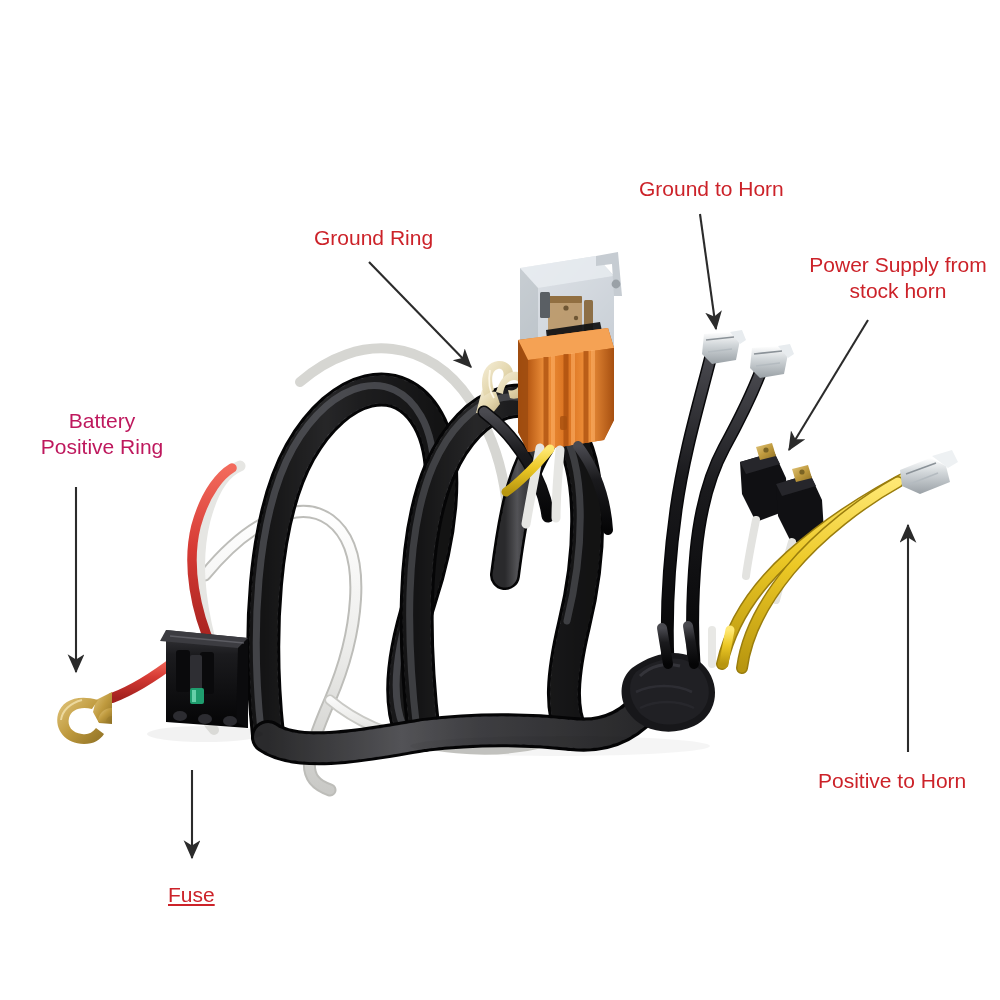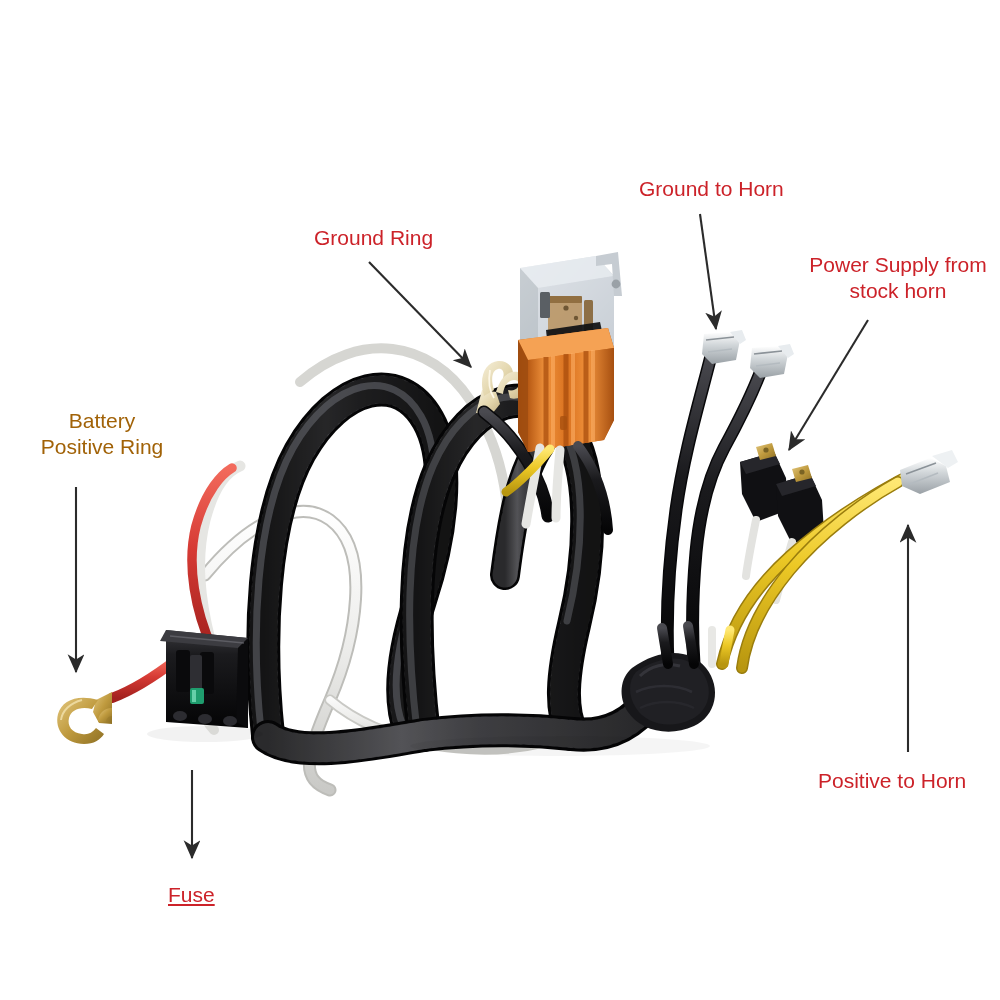--- a/index.html
+++ b/index.html
@@ -314,21 +314,21 @@
         <line x1="76" y1="487" x2="76" y2="672"></line>
         <line x1="369" y1="262" x2="471" y2="367"></line>
         <line x1="700" y1="214" x2="716" y2="329"></line>
         <line x1="868" y1="320" x2="789" y2="450"></line>
         <line x1="192" y1="770" x2="192" y2="858"></line>
         <line x1="908" y1="752" x2="908" y2="525"></line>
       </g>
   </svg>
 
   <div class="lab-layer" id="label-layer">
-      <div class="label center" style="left: 22px; top: 408px; width: 160px; color: #a16207;">Battery
+      <div class="label center" style="left: 22px; top: 408px; width: 160px; color: #be185d;">Battery
 Positive Ring</div>
       <div class="label" style="left: 285px; top: 225px; width: 200px; color: rgb(204, 34, 41); margin-left: 29px;">Ground Ring</div>
       <div class="label" style="left: 639px; top: 176px; width: 220px; color: rgb(204, 34, 41);">Ground to Horn</div>
       <div class="label center" style="left: 798px; top: 252px; width: 200px; color: rgb(204, 34, 41);">Power Supply from
 stock horn</div>
       <div class="label" style="left: 168px; top: 882px; width: 120px; color: rgb(204, 34, 41); text-decoration: underline;">Fuse</div>
       <div class="label" style="left: 818px; top: 768px; width: 220px; color: rgb(204, 34, 41);">Positive to Horn</div>
     </div>
 
 </div>

